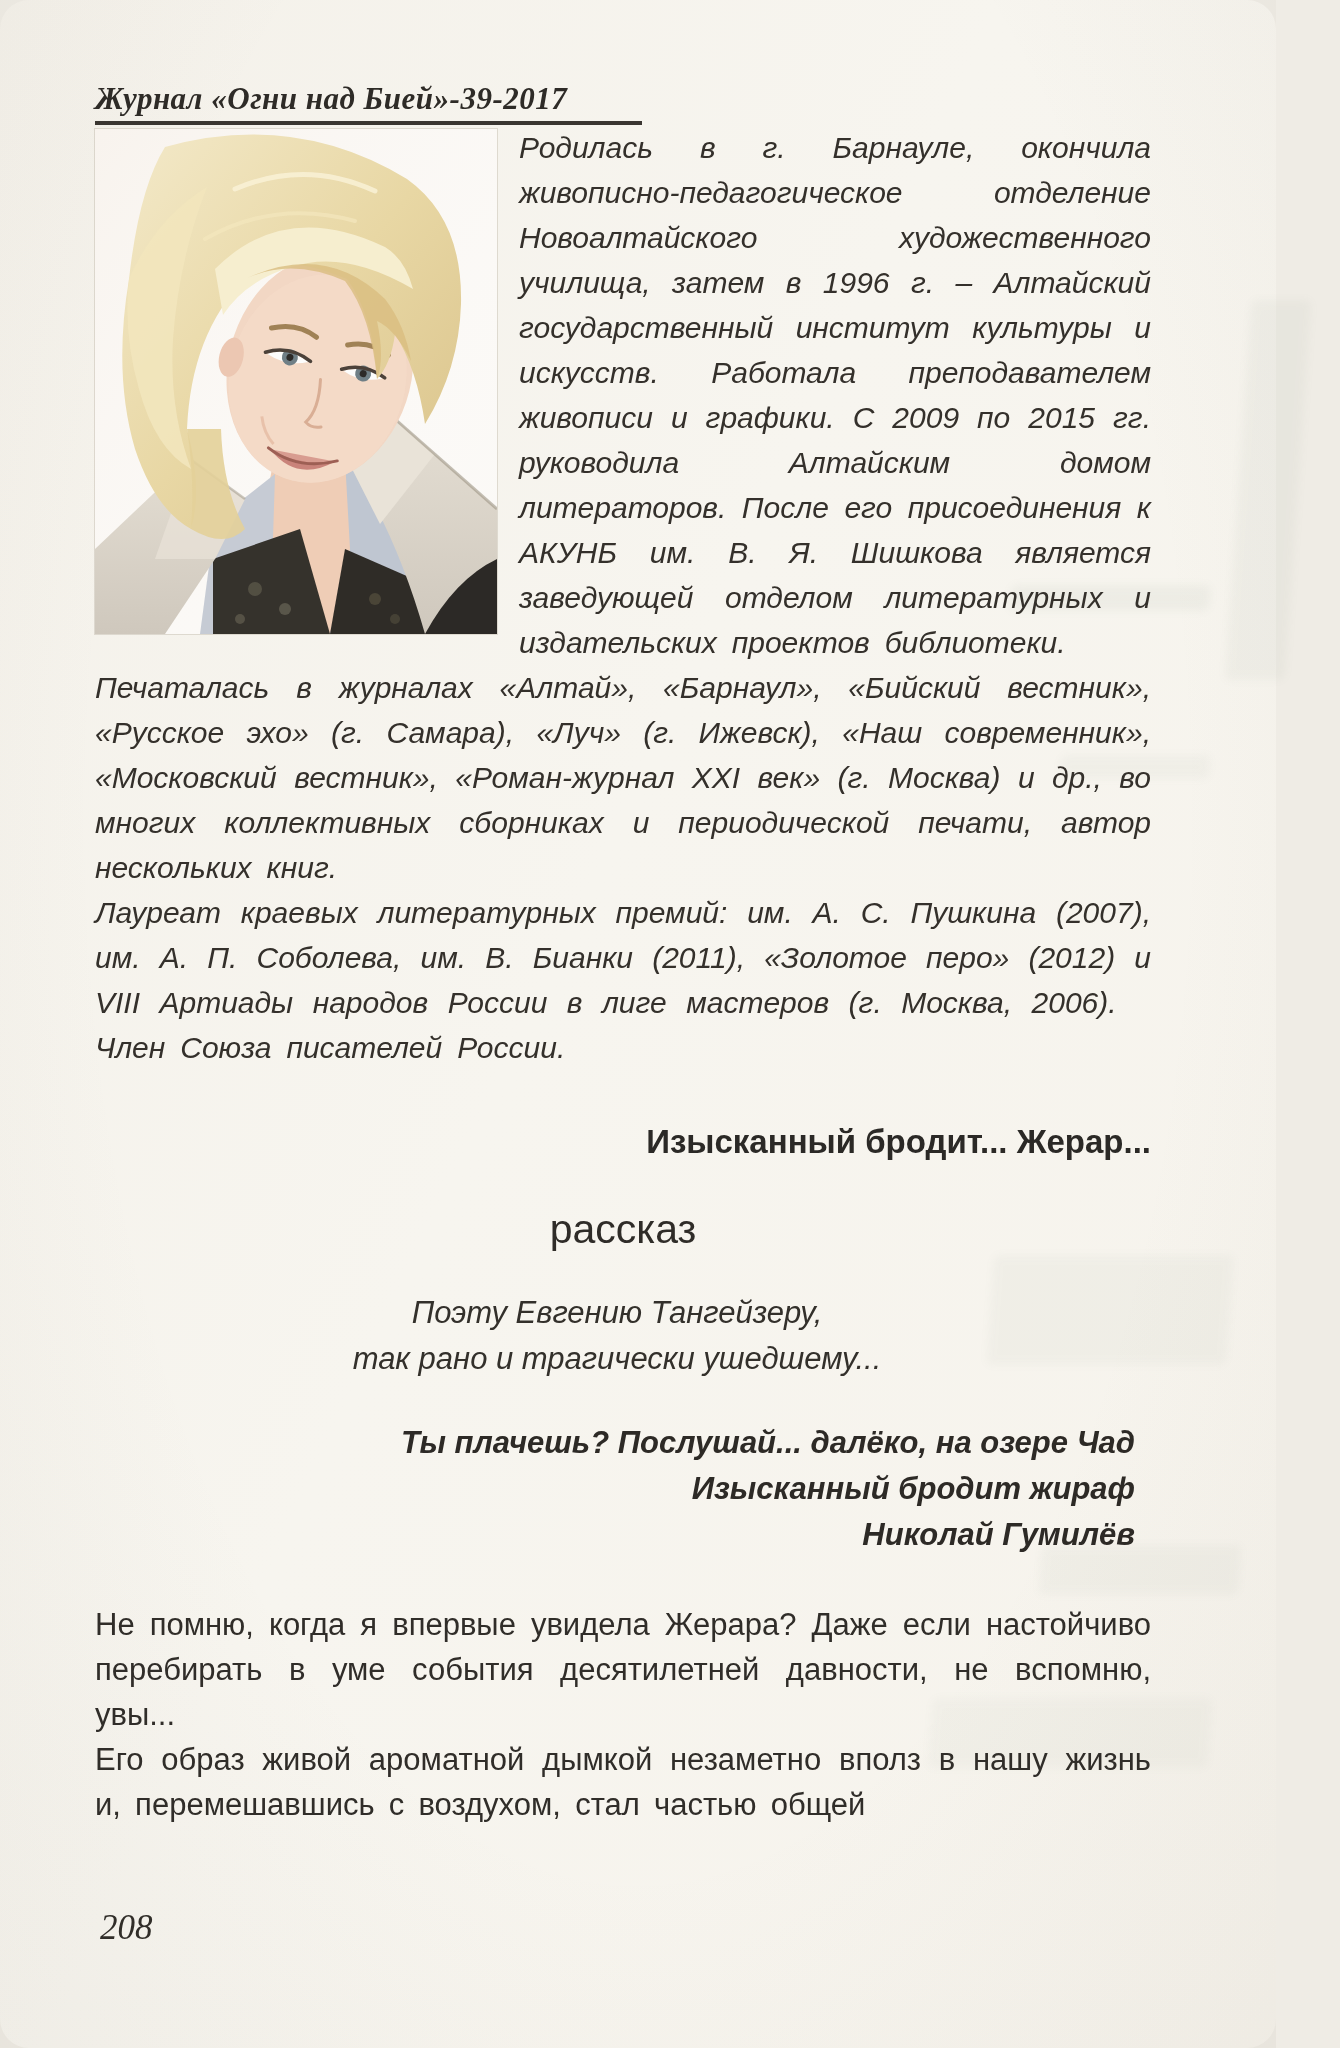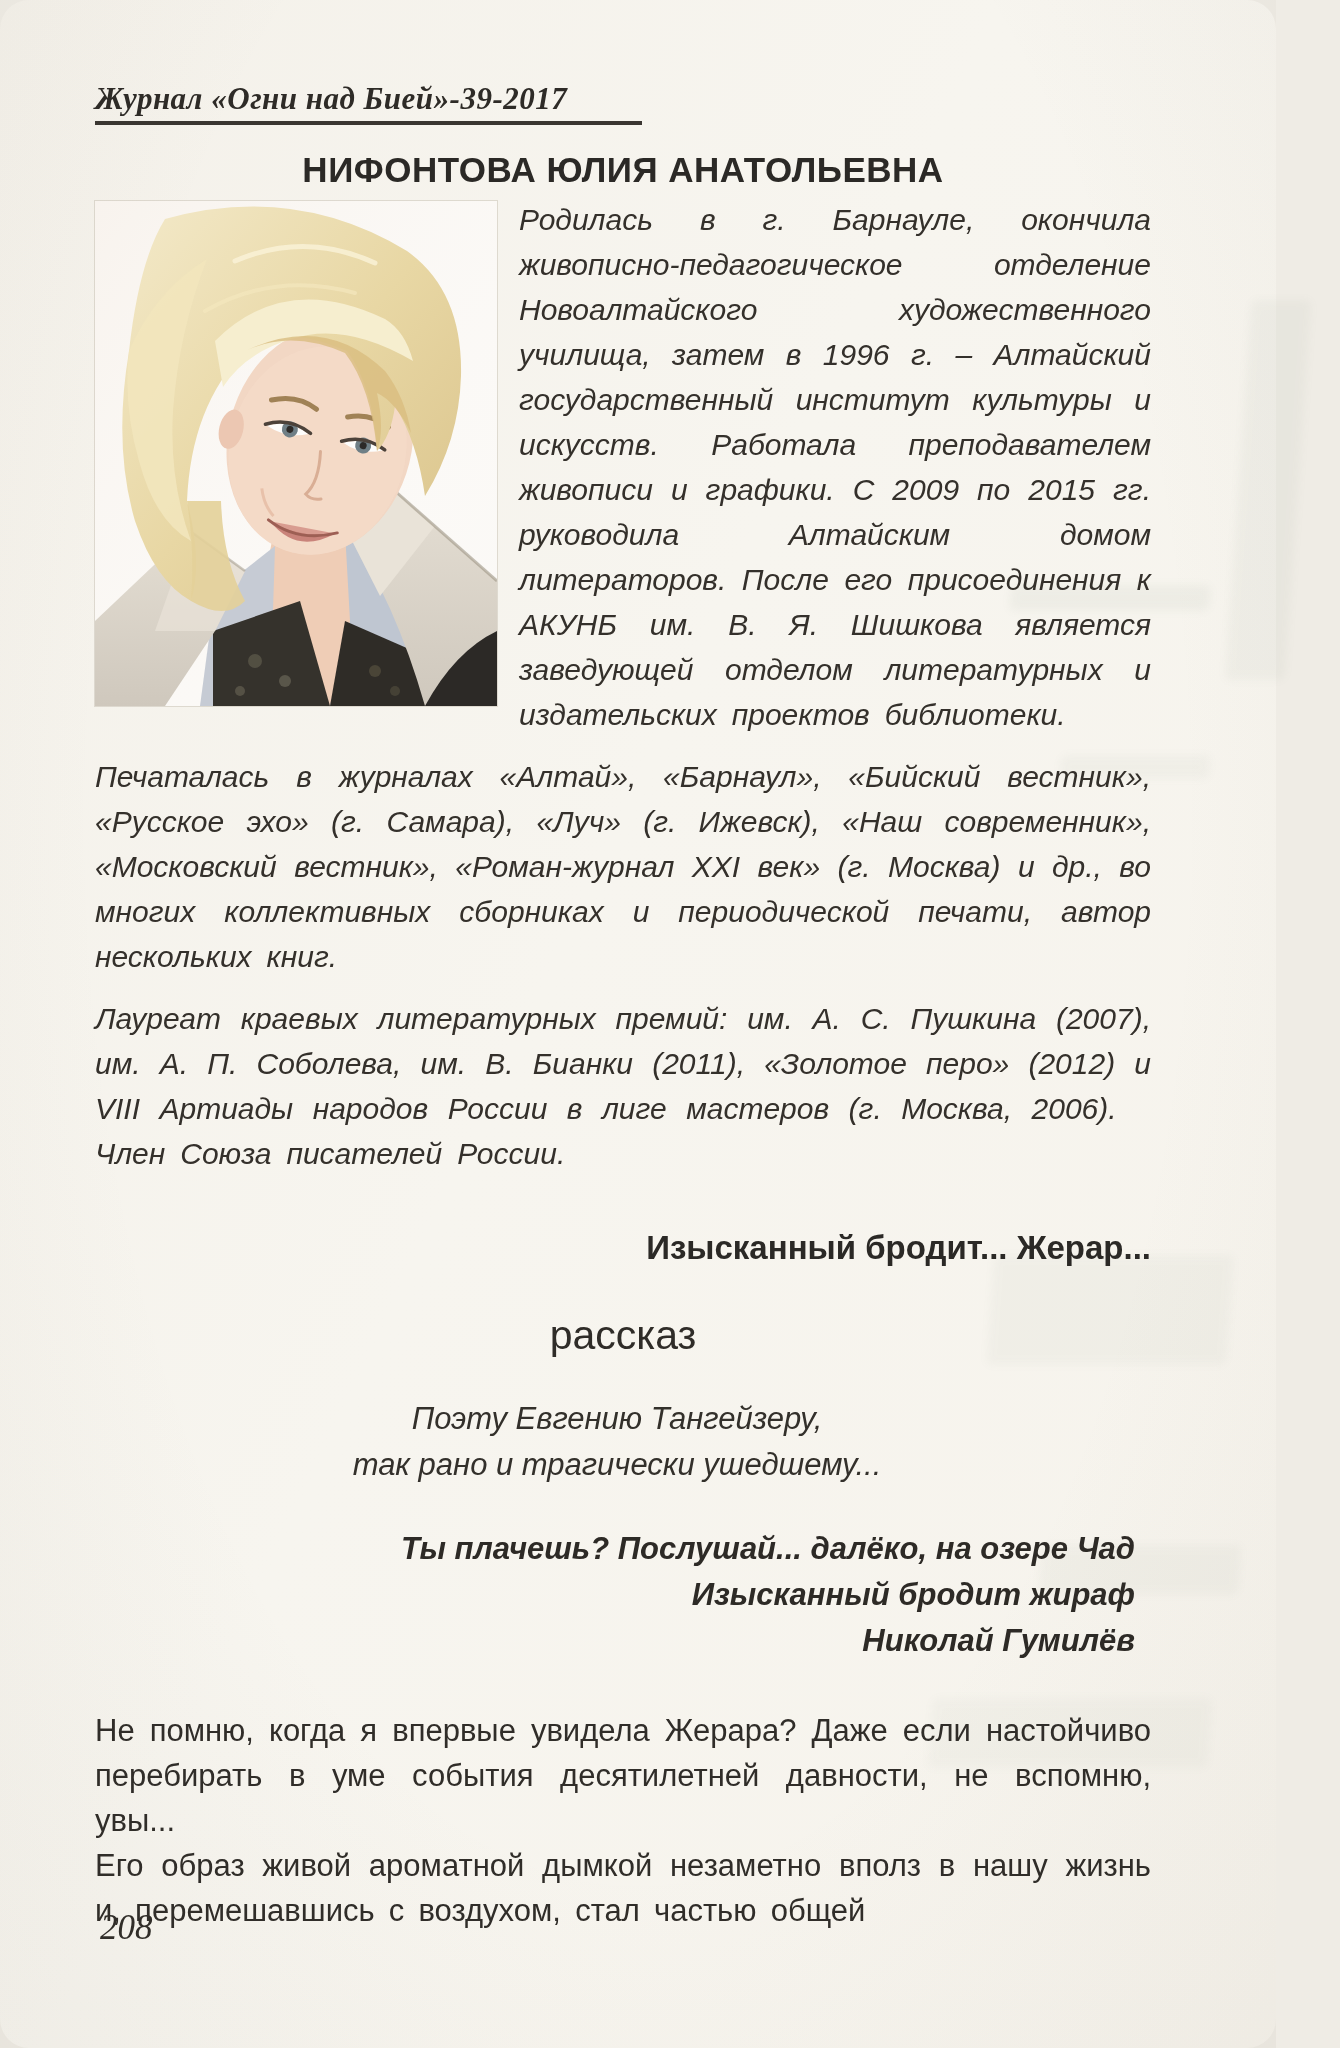--- a/index.html
+++ b/index.html
@@ -51,21 +51,21 @@
   }
   .photo-frame svg{display:block;width:100%;height:100%;}
   p.bio{
     margin:0;
     font-style:italic;
     font-size:30px;line-height:45px;
     text-align:justify;
     word-spacing:0.22em;
     color:#34302b;
   }
-  p.bio + p.bio{clear:left;margin-top:17px;}
+  p.bio + p.bio{clear:left;}
   
   .story-title{
     clear:both;
     margin:52px 0 0 0;
     text-align:right;
     font-size:33px;font-weight:700;line-height:40px;color:#2b2926;
   }
   .story-genre{
     margin-top:48px;
     text-align:center;
@@ -124,21 +124,20 @@
   <div class="bleed b4"></div>
   <div class="bleed b5"></div>
   <div class="bleed b6"></div>
 
   <div class="content">
 
     <div class="journal-header">
       <span>Журнал «Огни над Бией»-39-2017</span>
     </div>
 
-    <h1 class="author-name">НИФОНТОВА ЮЛИЯ АНАТОЛЬЕВНА</h1>
 
     <div class="bio-block">
 
       <div class="photo-frame">
 
         <svg viewBox="0 0 402 505" preserveAspectRatio="none">
           <rect x="0" y="0" width="402" height="505" fill="#fbf9f6"></rect>
           <rect x="0" y="0" width="402" height="505" fill="url(#gbg)"></rect>
           <defs>
             <linearGradient id="gbg" x1="0" y1="0" x2="1" y2="1">

